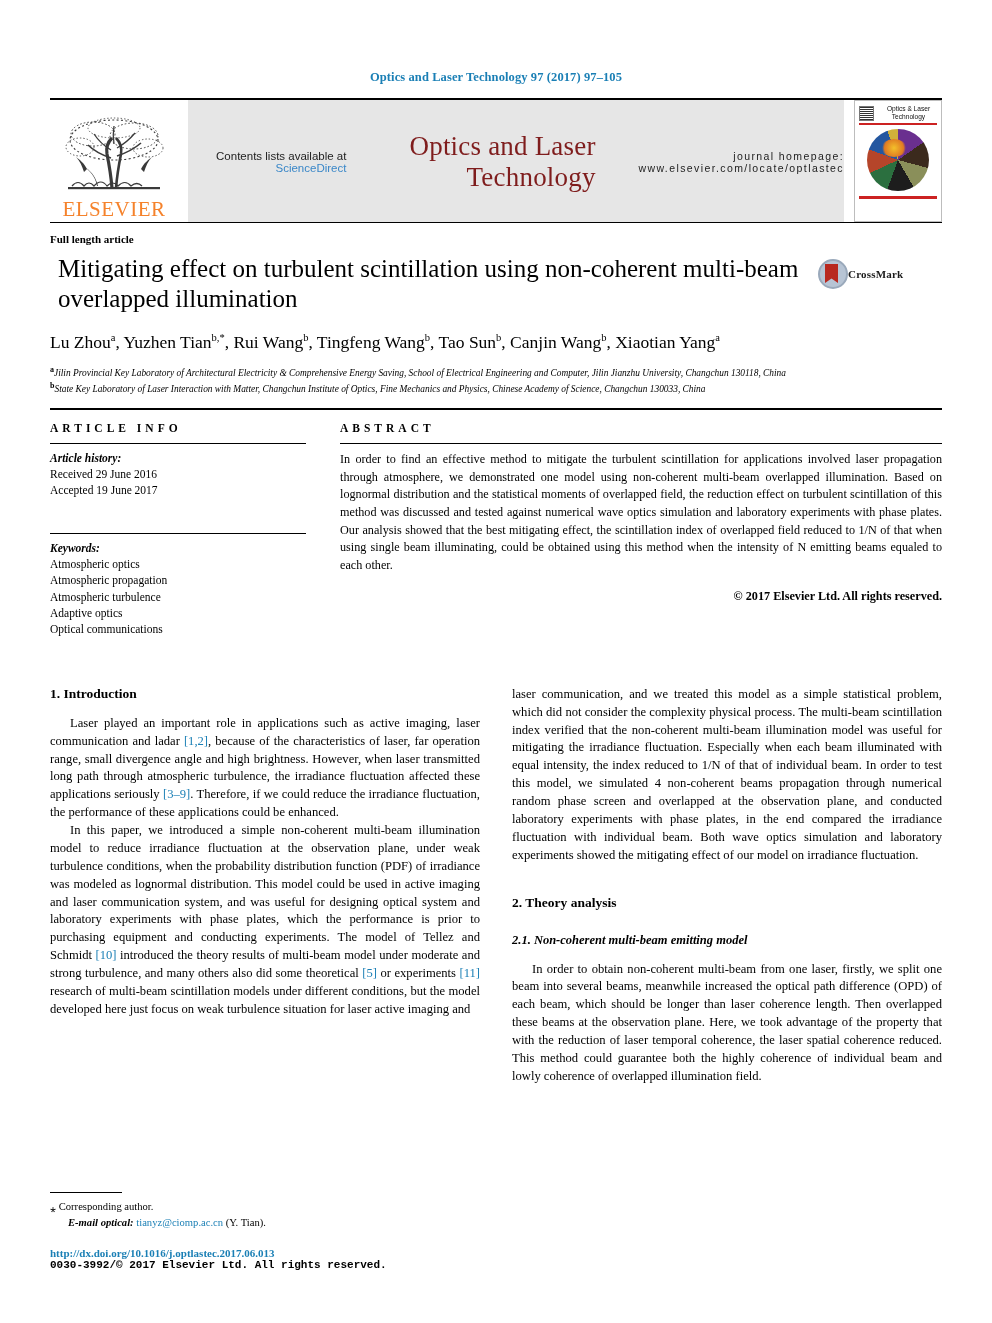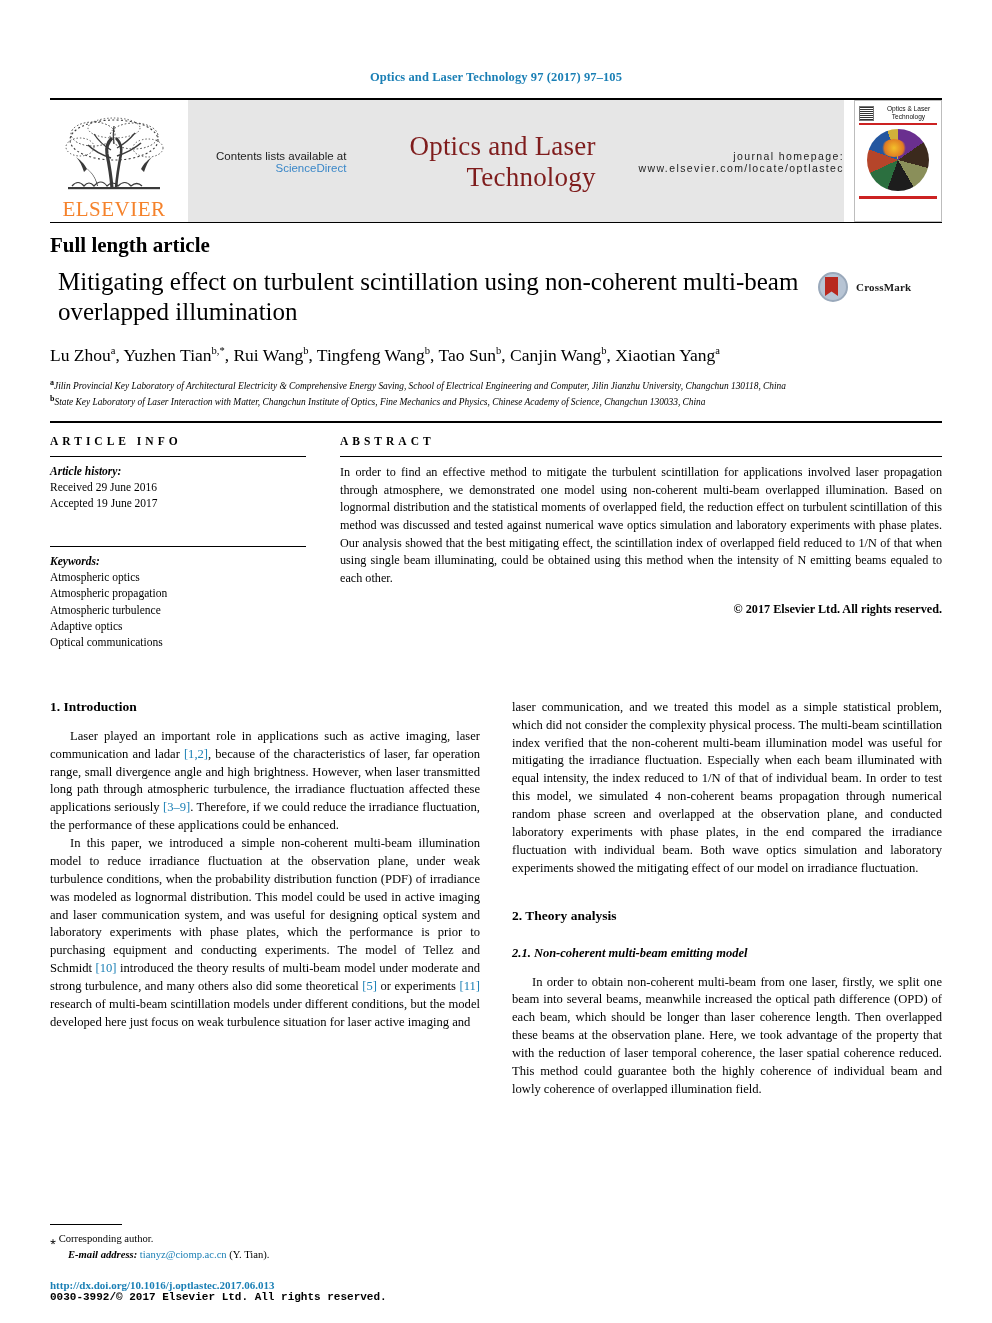--- a/index.html
+++ b/index.html
@@ -147,36 +147,36 @@
   }
   .cover-rule2 { width: 78px; height: 3px; background:#cc2222; margin-top: 5px; }
 
   
   .article-type {
     border-top: 1px solid #000;
     margin-top: 0px;
     padding-top: 10px;
     font-family: "Liberation Serif", serif;
     font-weight: bold;
-    font-size: 21px;
+    font-size: 11px;
   }
   .title-row { display:flex; align-items:flex-start; }
   .art-title {
     flex: 1 1 auto;
     font-size: 25px;
     line-height: 1.18;
     font-weight: normal;
     margin: 9px 0 0 8px;
     max-width: 760px;
   }
   .crossmark {
     flex: 0 0 auto;
     display: flex;
     align-items: center;
-    gap: 8px;
+    gap: 0;
     margin-top: 14px;
   }
   .cm-badge {
     width: 30px; height: 30px; border-radius: 50%;
     background: #b7c4d4;
     border: 2px solid #9aa9bb;
     position: relative;
     box-sizing: border-box;
   }
   .cm-badge::before{
@@ -266,21 +266,21 @@
     margin: 0;
     text-indent: 20px;
   }
   p.para + p.para { margin-top: 0; }
   .ref { color: #1a7fb5; }
 
   
   .footer {
     position: absolute;
     left: 50px;
-    bottom: 20px;
+    bottom: 52px;
     width: 430px;
   }
   .foot-rule { width: 72px; border-top: 1px solid #000; margin-bottom: 5px; }
   .foot-line { font-size: 10.6px; line-height: 1.5; }
   .foot-line .star { font-size: 11px; }
   .foot-em { font-style: italic; font-weight: bold; }
   .link { color: #1a7fb5; }
   .doi-block { margin-top: 16px; }
   .doi-line { font-size: 11px; color:#1a7fb5; font-weight: bold; }
   .issn-line { font-size: 11px; font-weight: bold; font-family: Liberation Mono, monospace; }
@@ -410,21 +410,21 @@
     </div>
   </div>
 
   <div class="footer">
     <div class="foot-rule"></div>
     <div class="foot-line">
       <span class="star">⁎</span>
       <span>Corresponding author.</span>
     </div>
     <div class="foot-line" style="padding-left:18px">
-      <span class="foot-em">E-mail address:</span>
+      <span class="foot-em">E-mail optical:</span>
       <span class="link">tianyz@ciomp.ac.cn</span>
       <span>(Y. Tian).</span>
     </div>
     <div class="doi-block">
       <div class="doi-line">http://dx.doi.org/10.1016/j.optlastec.2017.06.013</div>
       <div class="issn-line">0030-3992/© 2017 Elsevier Ltd. All rights reserved.</div>
     </div>
   </div>
 
 </div>

